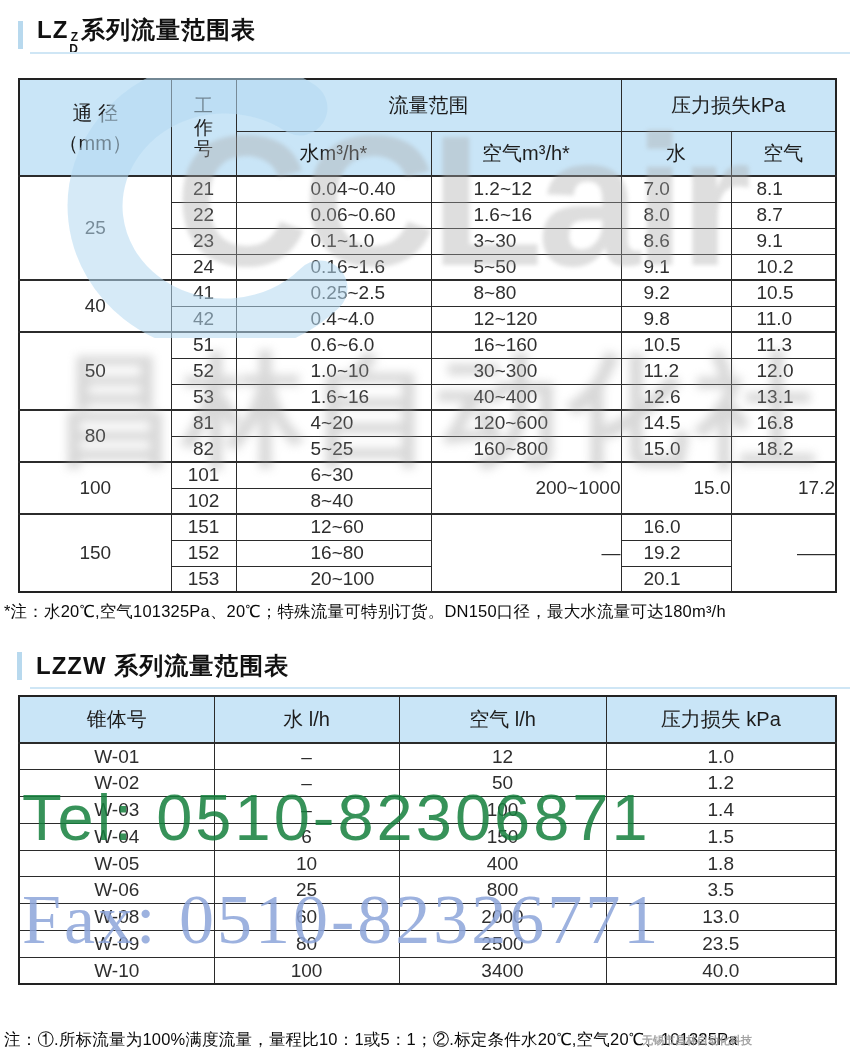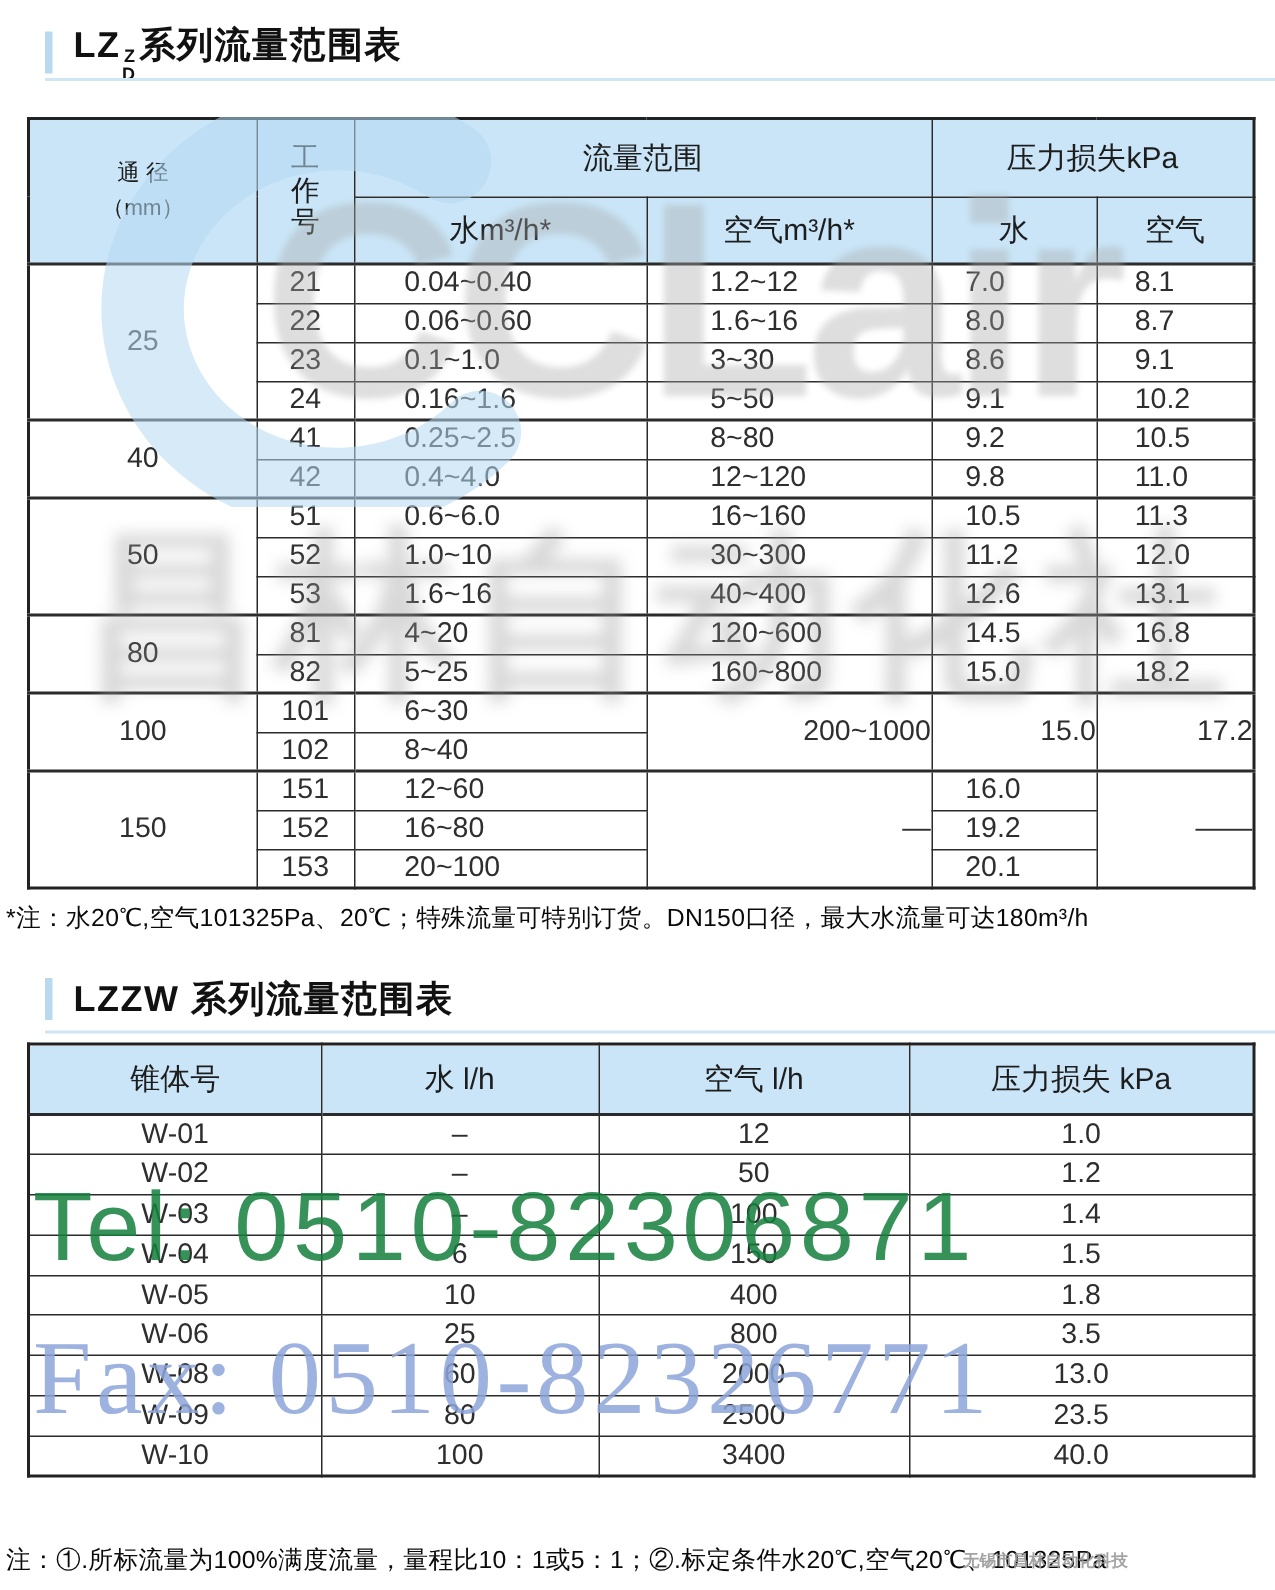--- a/index.html
+++ b/index.html
@@ -19,27 +19,27 @@
   table{border:2.5px solid #222;}
   thead th{background:#c9e5f7;font-weight:normal;font-size:20px;color:#1d1d1d;}
   tbody td{font-size:19px;color:#2e2e2e;background:#fff;}
   tr.group-start td{border-top-width:2.5px;}
   thead tr:last-child th{border-bottom-width:2.5px;}
 
   #table1{left:18px;top:78px;width:817px;}
   #table1 thead tr:first-child{height:52px;}
   #table1 thead tr:last-child{height:45px;}
   #table1 tbody tr{height:26px;}
-  #table1 td.c2{text-align:left;padding-left:33px;}
+  #table1 td.c2{text-align:left;padding-left:74px;}
   #table1 td.c3{text-align:left;padding-left:42px;margin-left:13px;}
   #table1 td.c4{text-align:left;padding-left:22px;}
   #table1 td.c5{text-align:left;padding-left:25px;}
   #table1 td.merged{text-align:right;padding-left:0;}
   .vertical-head{width:24px;margin:0 auto;word-break:break-all;line-height:1.15;font-size:19px;}
-  .dn-head{line-height:1.5;font-size:15px;}
+  .dn-head{line-height:1.5;font-size:20px;}
 
   #table2{left:18px;top:695px;width:817px;}
   #table2 thead tr{height:47px;}
   #table2 tbody tr{height:26.8px;}
 
   
   .note{position:absolute;font-size:16.5px;color:#0a0a0a;white-space:nowrap;letter-spacing:0.2px;}
 
   
   .wm{position:absolute;pointer-events:none;white-space:nowrap;z-index:6;}
@@ -48,21 +48,21 @@
   .wm-tel{left:22px;top:780px;font-size:65px;font-family:Liberation Sans, sans-serif;color:#15803d;opacity:0.85;letter-spacing:3px;}
   .wm-fax{left:22px;top:880px;font-size:70px;font-family:"Liberation Serif",serif;color:#8da5da;opacity:0.85;letter-spacing:3px;}
   .wm-company{left:642px;top:1033px;font-size:11px;color:#9a9a9a;font-weight:bold;opacity:0.9;}
   .wm-swoosh{left:0px;top:78px;z-index:5;opacity:0.55;}
 </style>
 </head>
 <body>
 
 <div class="page">
 
-  <div class="sec-title" style="left:30px;top:14px;text-align:right;">
+  <div class="sec-title" style="left:18px;top:14px;text-align:right;">
     <div class="title-bar"></div>
     <div class="title-text"><span>LZ</span><span class="tstack">
           <span>Z</span>
           <span>D</span>
         </span><span>系列流量范围表</span></div>
   </div>
   <div class="title-underline" style="left:30px;top:52px;width:820px;"></div>
 
   <table id="table1">
     <colgroup>
@@ -204,21 +204,21 @@
         <tr>
           <td class="c1">153</td>
           <td class="c2">20~100</td>
           <td class="c4">20.1</td>
         </tr>
       </tbody>
   </table>
 
   <div class="note" style="left:4px;top:601px;">*注：水20℃,空气101325Pa、20℃；特殊流量可特别订货。DN150口径，最大水流量可达180m³/h</div>
 
-  <div class="sec-title" style="left:30px;top:650px;">
+  <div class="sec-title" style="left:17px;top:650px;">
     <div class="title-bar"></div>
     <div class="title-text">LZZW 系列流量范围表</div>
   </div>
   <div class="title-underline" style="left:30px;top:687px;width:820px;"></div>
 
   <table id="table2">
     <colgroup>
       <col style="width:195px">
         <col style="width:185px">
         <col style="width:207px">

